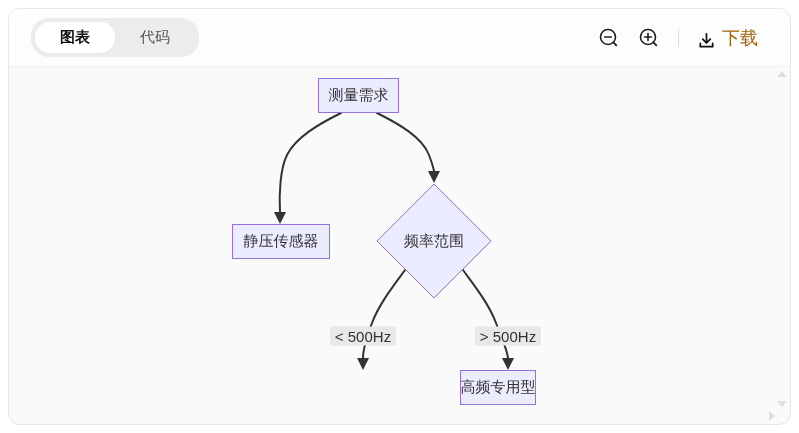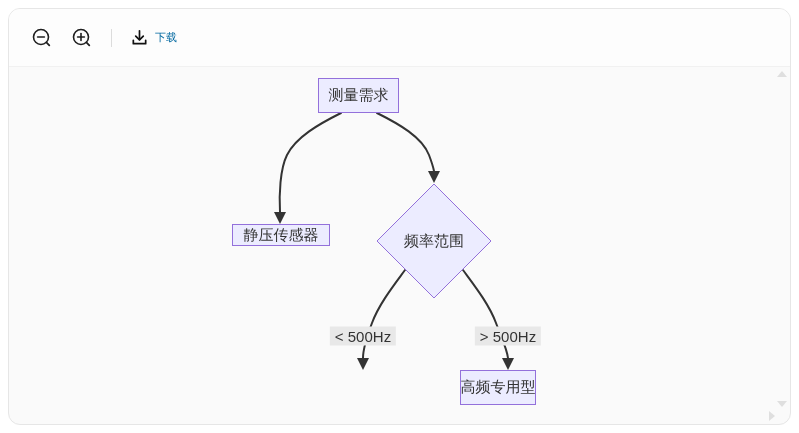--- a/index.html
+++ b/index.html
@@ -30,36 +30,36 @@
   }
   .tab {
     padding:6px 25px; border-radius:15px;
     font-size:15px; color:#555; cursor:pointer; white-space:nowrap;
   }
   .tab.active { background:#ffffff; color:#111; font-weight:700; }
   .controls { display:flex; align-items:center; gap:18px; }
   .iconbtn { width:22px; height:22px; display:flex; align-items:center; justify-content:center; cursor:pointer; }
   .vdivider { width:1px; height:18px; background:#dcdcdc; }
   .download {
-    display:flex; align-items:center; gap:6px;
-    font-size:11px; color:#0369a1; cursor:pointer; font-weight:500;
+    display:flex; align-items:flex-end; gap:6px;
+    font-size:18px; color:#a16207; cursor:pointer; font-weight:500;
   }
   
   .canvas { position:relative; width:781px; height:356px; }
   .edges-svg { position:absolute; left:0; top:0; }
   .node {
     position:absolute; box-sizing:border-box;
     background:var(--node_fill,#ECECFF);
     border:1px solid var(--node_border,#9370DB);
     color:var(--node_text,#333333); font-size:15px;
     display:flex; align-items:center; justify-content:center;
     white-space:nowrap;
   }
   .n-a { left:309px; top:11px;  width:81px; height:35px; }
-  .n-b { left:223px; top:157px; width:98px; height:22px; }
+  .n-b { left:223px; top:157px; width:98px; height:35px; }
   .n-d { left:304px; top:303px; width:99px; height:35px; }
   .n-e { left:451px; top:303px; width:76px; height:35px; }
   .diamond-label {
     position:absolute; left:425px; top:174px; transform:translate(-50%,-50%);
     color:var(--node_text,#333333); font-size:15px; white-space:nowrap;
   }
   .edge-label {
     position:absolute; transform:translate(-50%,-50%);
     background:var(--label_bg,#e8e8e8);
     color:var(--node_text,#333333); font-size:15px;
@@ -74,20 +74,24 @@
   .hint-up    { left:768px; top:4px;    border-left:5px solid transparent; border-right:5px solid transparent; border-bottom:6px solid #dfdfdf; }
   .hint-down  { left:768px; top:334px;  border-left:5px solid transparent; border-right:5px solid transparent; border-top:6px solid #dfdfdf; }
   .hint-right { left:760px; top:344px;  border-top:5px solid transparent; border-bottom:5px solid transparent; border-left:6px solid #dfdfdf; }
 </style>
 </head>
 <body>
 
 <div class="panel">
 
   <div class="toolbar">
+    <div class="tabgroup">
+      <div class="tab active">图表</div>
+      <div class="tab">代码</div>
+    </div>
     <div class="controls">
       <div class="iconbtn">
         <svg width="22" height="22" viewBox="0 0 22 22">
           <circle cx="10" cy="10" r="7.5" fill="none" stroke="#1f1f1f" stroke-width="1.6"></circle>
           <line x1="6.6" y1="10" x2="13.4" y2="10" stroke="#1f1f1f" stroke-width="1.6" stroke-linecap="round"></line>
           <line x1="15.4" y1="15.4" x2="18.3" y2="18.3" stroke="#1f1f1f" stroke-width="1.8" stroke-linecap="round"></line>
         </svg>
       </div>
       <div class="iconbtn">
         <svg width="22" height="22" viewBox="0 0 22 22">

